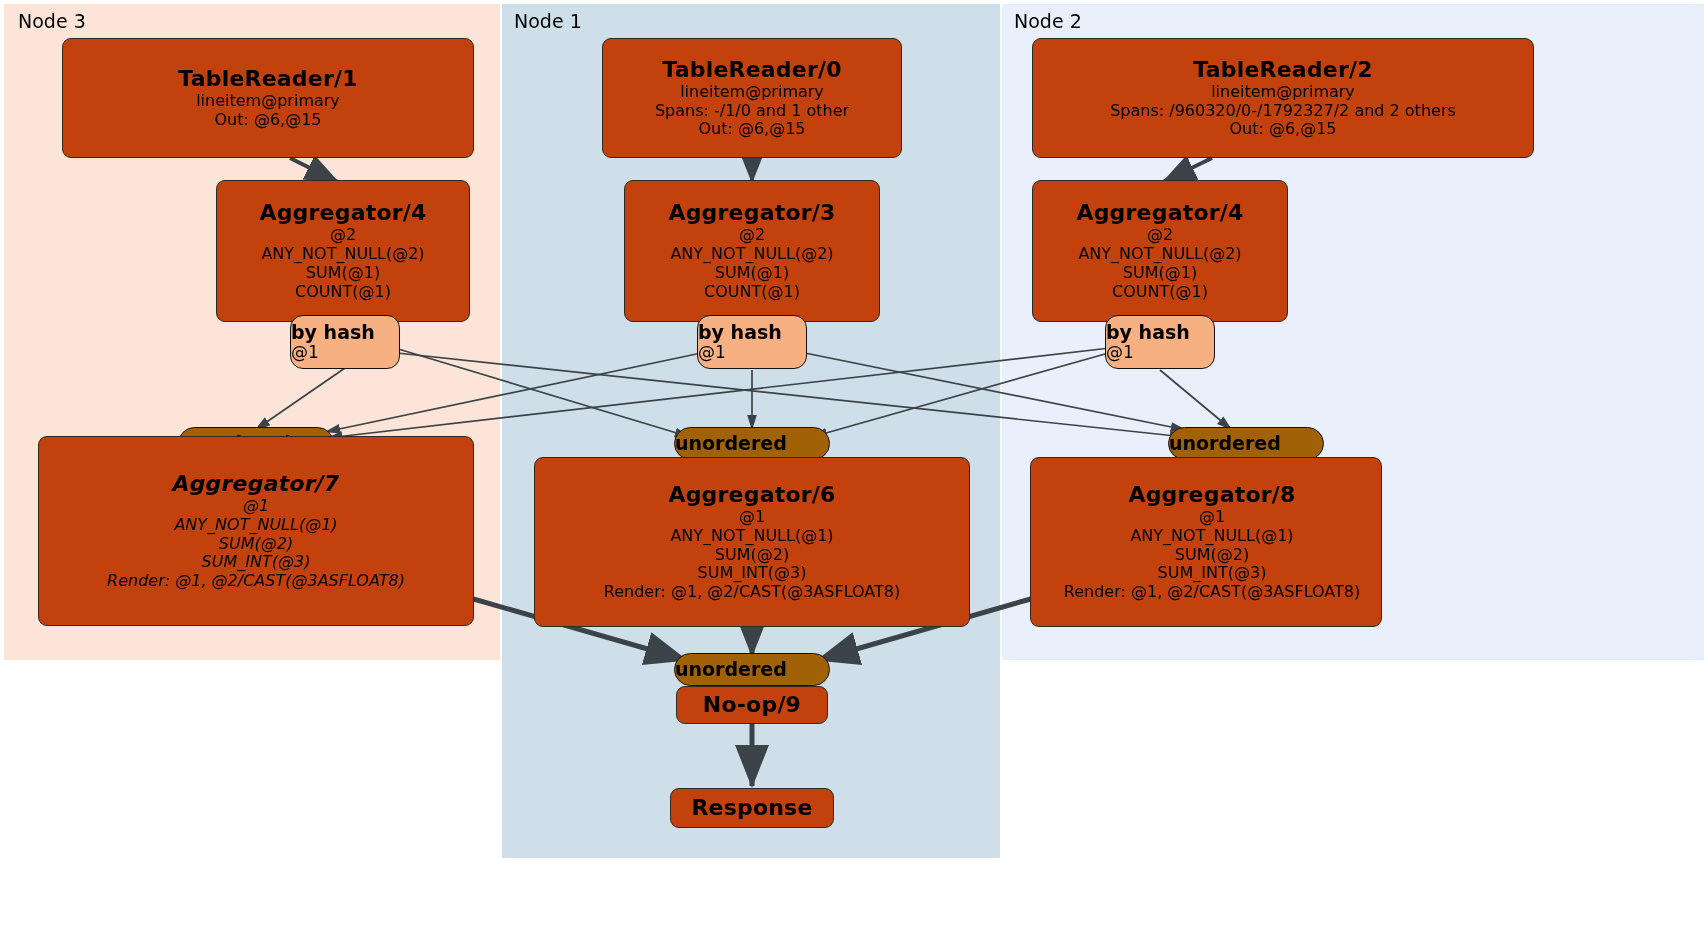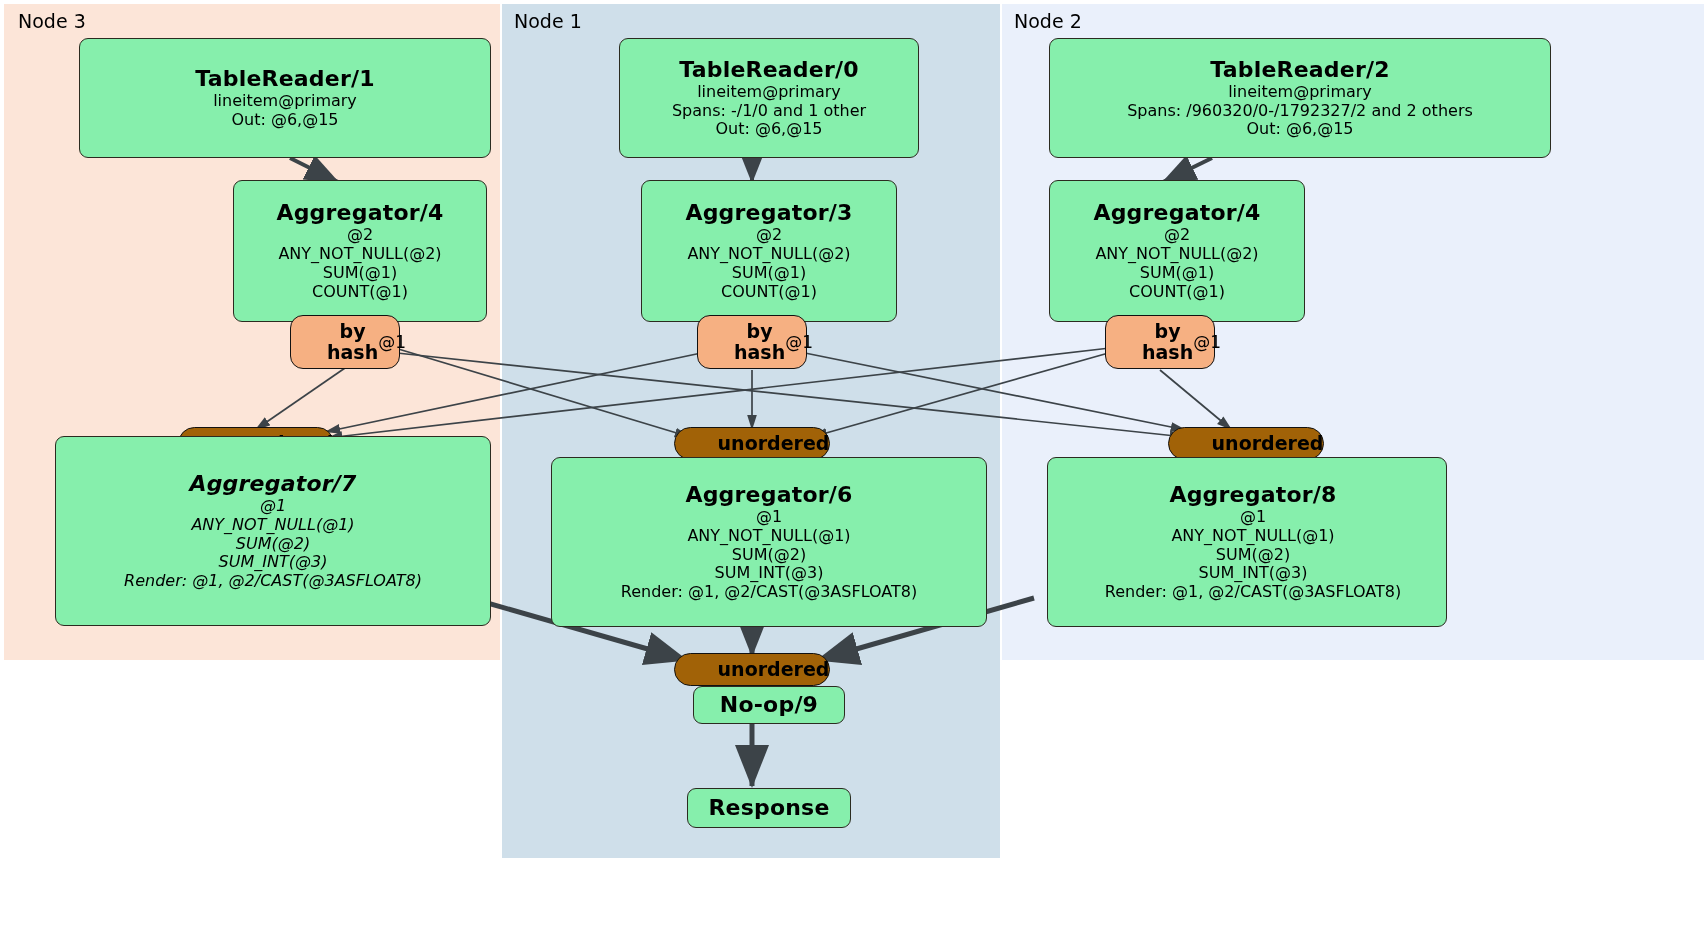--- a/index.html
+++ b/index.html
@@ -12,35 +12,34 @@
   
   .cluster{position:absolute;box-sizing:border-box;}
   .cluster-label{
     position:absolute;font-size:19px;color:#000;white-space:nowrap;
     font-family:"DejaVu Sans","Liberation Sans",sans-serif;
   }
 
   
   .gbox{
     position:absolute;box-sizing:border-box;
-    background:#86efac;border:1.6px solid #2b2b20;border-radius:9px;
+    background:#c2410c;border:1.6px solid #2b2b20;border-radius:9px;
     text-align:center;color:#000;
     display:flex;flex-direction:column;justify-content:center;align-items:center;
     line-height:1.18;
-    margin-left:17px;
   }
   .gbox .ttl{font-weight:bold;font-size:22px;letter-spacing:.2px;}
   .gbox .ln{font-size:16px;white-space:nowrap;}
 
   
   .pill{
     position:absolute;box-sizing:border-box;
     border:1.8px solid #111;border-radius:14px;
-    display:flex;justify-content:center;align-items:center;
-    line-height:1.1;text-align:center;color:#000;padding-left:43px;
+    display:flex;flex-direction:column;justify-content:center;align-items:flex-start;
+    line-height:1.1;text-align:center;color:#000;
   }
   .pill.hash{background:#f6b082;border-radius:13px;}
   .pill.hash .t1{font-weight:bold;font-size:19px;}
   .pill.hash .t2{font-size:17px;}
   .pill.unord{background:#a16207;border-radius:17px;}
   .pill.unord .t1{font-weight:bold;font-size:19px;}
 
   svg#edges{position:absolute;left:0;top:0;width:1708px;height:940px;pointer-events:none;}
 </style>
 </head>
@@ -167,21 +166,21 @@
 
   <div class="gbox" style="left:534px;top:457px;width:436px;height:170px;">
     <div class="ttl">Aggregator/6</div>
     <div class="ln">@1</div>
     <div class="ln">ANY_NOT_NULL(@1)</div>
     <div class="ln">SUM(@2)</div>
     <div class="ln">SUM_INT(@3)</div>
     <div class="ln">Render: @1, @2/CAST(@3ASFLOAT8)</div>
   </div>
 
-  <div class="gbox" style="left:1030px;top:457px;width:400px;height:170px;padding-left:12px;">
+  <div class="gbox" style="left:1030px;top:457px;width:352px;height:170px;padding-left:12px;">
     <div class="ttl">Aggregator/8</div>
     <div class="ln">@1</div>
     <div class="ln">ANY_NOT_NULL(@1)</div>
     <div class="ln">SUM(@2)</div>
     <div class="ln">SUM_INT(@3)</div>
     <div class="ln">Render: @1, @2/CAST(@3ASFLOAT8)</div>
   </div>
 
   <div class="pill unord" style="left:674px;top:653px;width:156px;height:33px;">
     <div class="t1">unordered</div>

